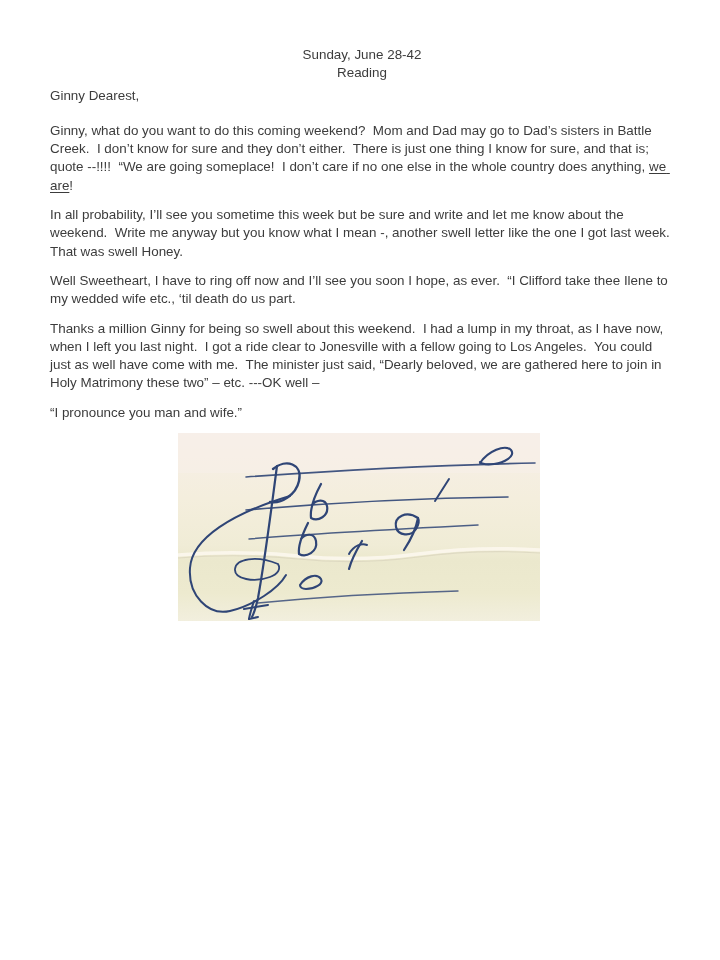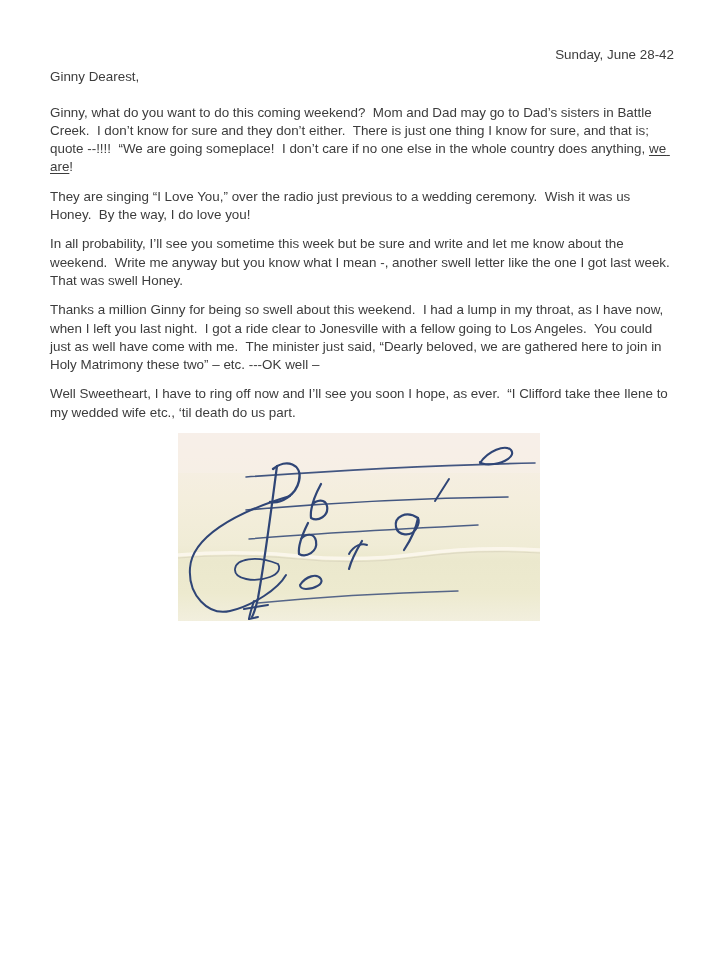--- a/index.html
+++ b/index.html
@@ -15,21 +15,21 @@
     height: 960px;
     margin: 0;
     background: var(--page-bg);
     font-family: "Liberation Sans", sans-serif;
     font-size: 13.4px;
     line-height: 18.3px;
     color: var(--text-color);
     padding: 46px 46px 0 50px;
     overflow: hidden;
   }
-  .date-block { text-align: right; margin-bottom: 4px; }
+  .date-block { text-align: center; margin-bottom: 4px; }
   .date-block div { white-space: pre; }
   p { margin: 0 0 11px 0; white-space: pre-wrap; }
   .salutation { margin-bottom: 17px; }
   .u { text-decoration: underline; text-underline-offset: 2px; }
   .sig-wrap {
     margin: 10px 0 0 128px;
     width: 362px;
     height: 188px;
   }
   .sig-wrap svg { display: block; width: 362px; height: 188px; }
@@ -40,29 +40,30 @@
     stroke-linejoin: round;
   }
 </style>
 </head>
 <body>
 
 <div class="page">
 
   <div class="date-block">
     <div>Sunday, June 28-42</div>
+    <div>Reading</div>
   </div>
 
   <p class="salutation">Ginny Dearest,</p>
 
   <p><span>Ginny, what do you want to do this coming weekend?  Mom and Dad may go to Dad’s sisters in Battle Creek.  I don’t know for sure and they don’t either.  There is just one thing I know for sure, and that is; quote --!!!!  “We are going someplace!  I don’t care if no one else in the whole country does anything, </span><span class="u">we are</span><span>!</span></p>
-  <p>They are singing “I Love You,” over the radio just previous to a wedding ceremony.  Wish it was us Honey.  By the way, I do love you!</p>
   <p>In all probability, I’ll see you sometime this week but be sure and write and let me know about the weekend.  Write me anyway but you know what I mean -, another swell letter like the one I got last week.  That was swell Honey.</p>
+  <p>Well Sweetheart, I have to ring off now and I’ll see you soon I hope, as ever.  “I Clifford take thee Ilene to my wedded wife etc., ‘til death do us part.</p>
   <p>Thanks a million Ginny for being so swell about this weekend.  I had a lump in my throat, as I have now, when I left you last night.  I got a ride clear to Jonesville with a fellow going to Los Angeles.  You could just as well have come with me.  The minister just said, “Dearly beloved, we are gathered here to join in Holy Matrimony these two” – etc. ---OK well –</p>
-  <p>Well Sweetheart, I have to ring off now and I’ll see you soon I hope, as ever.  “I Clifford take thee Ilene to my wedded wife etc., ‘til death do us part.</p>
+  <p>“I pronounce you man and wife.”</p>
 
   <div class="sig-wrap">
     <svg viewBox="0 0 362 188" xmlns="http://www.w3.org/2000/svg">
       <defs>
         <linearGradient id="paperGrad" x1="0" y1="0" x2="0" y2="1">
           <stop offset="0" stop-color="#f7efe8"></stop>
           <stop offset="0.35" stop-color="#f4eedd"></stop>
           <stop offset="0.60" stop-color="#f0ecd6"></stop>
           <stop offset="0.68" stop-color="#ebe8cd"></stop>
           <stop offset="0.85" stop-color="#edeacf"></stop>

